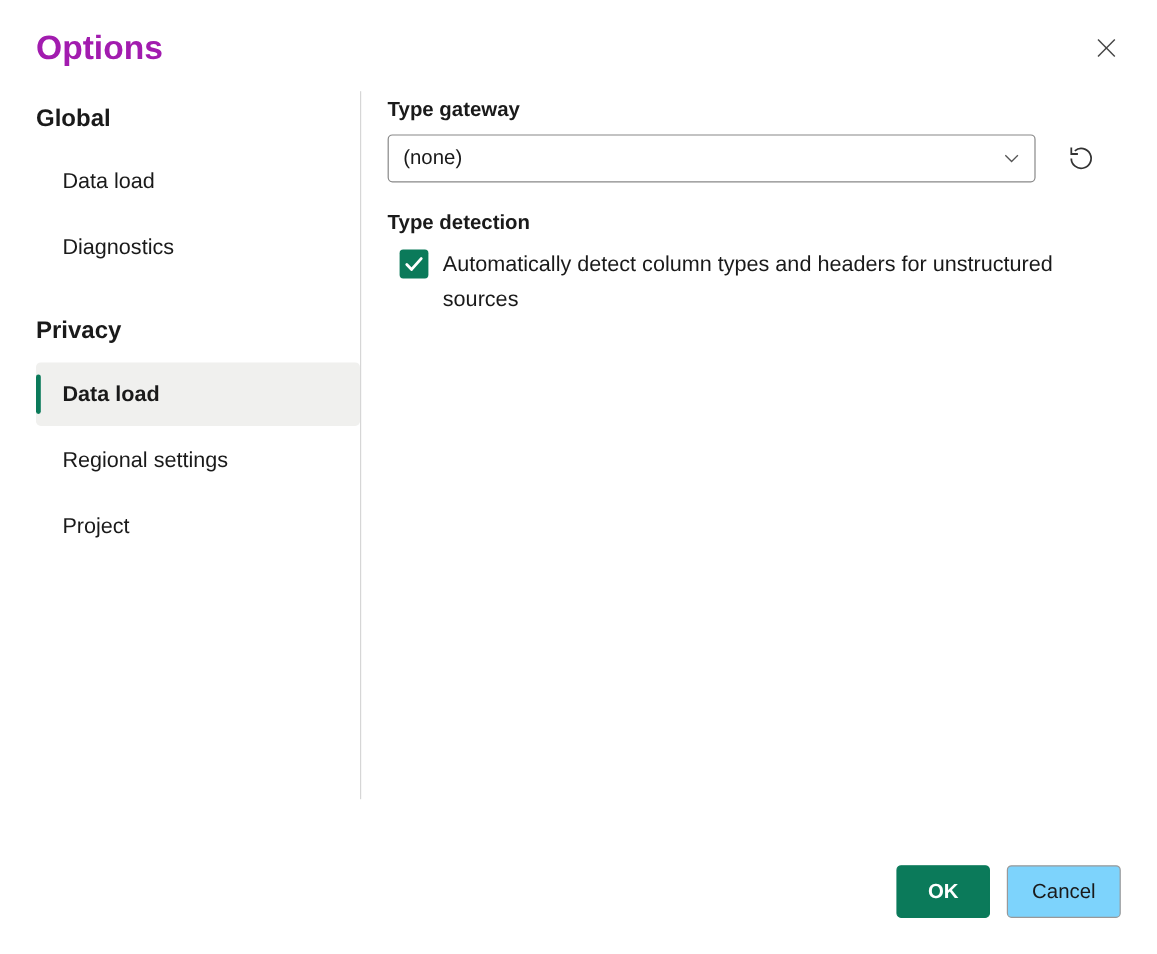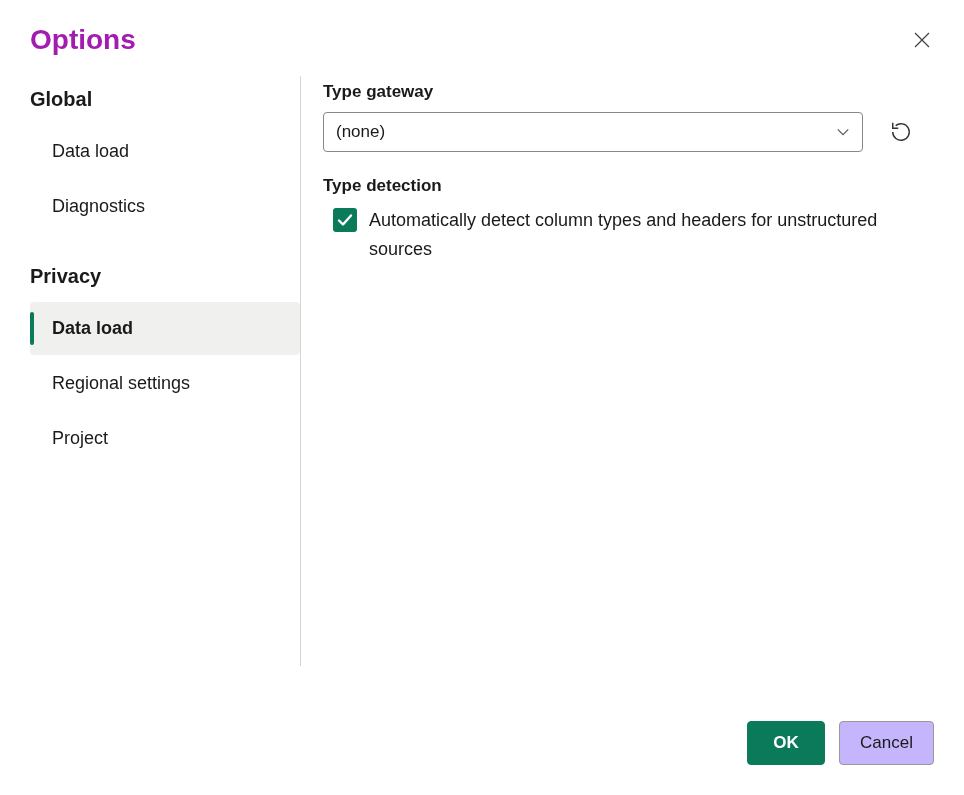--- a/index.html
+++ b/index.html
@@ -169,21 +169,21 @@
       padding: 0 20px;
     }
     .btn-primary {
       background: #0b7a5a;
       color: #fff;
       font-weight: 600;
       border: 1px solid #0b7a5a;
       text-align: center;
     }
     .btn-secondary {
-      background: #c4b5fd;
+      background: #7dd3fc;
       color: #1a1a1a;
       border: 1px solid #999;
     }
   </style>
 </head>
 <body>
 
 <div class="header">
   <div class="title">Options</div>
   <div class="close-btn">

